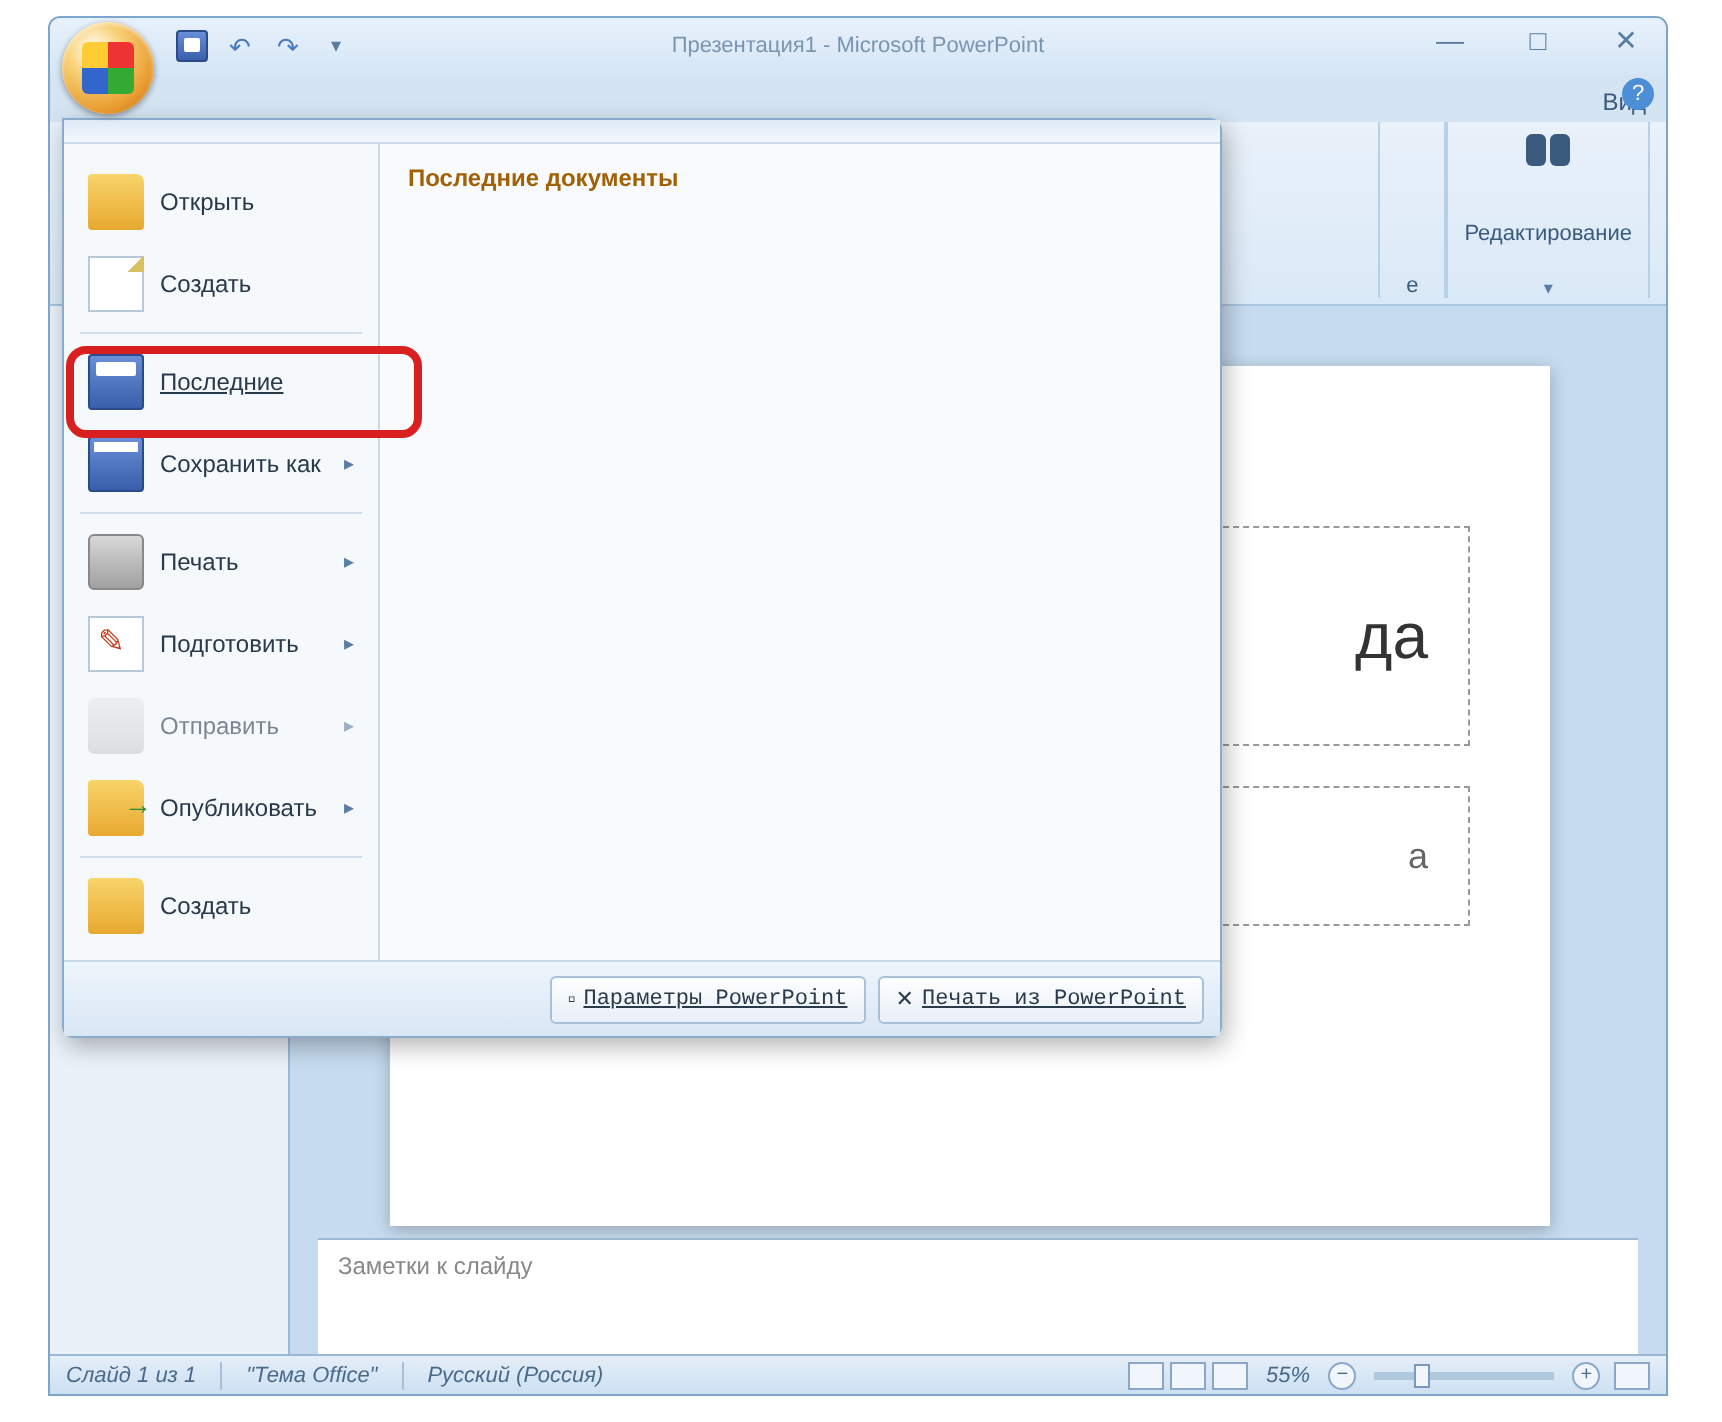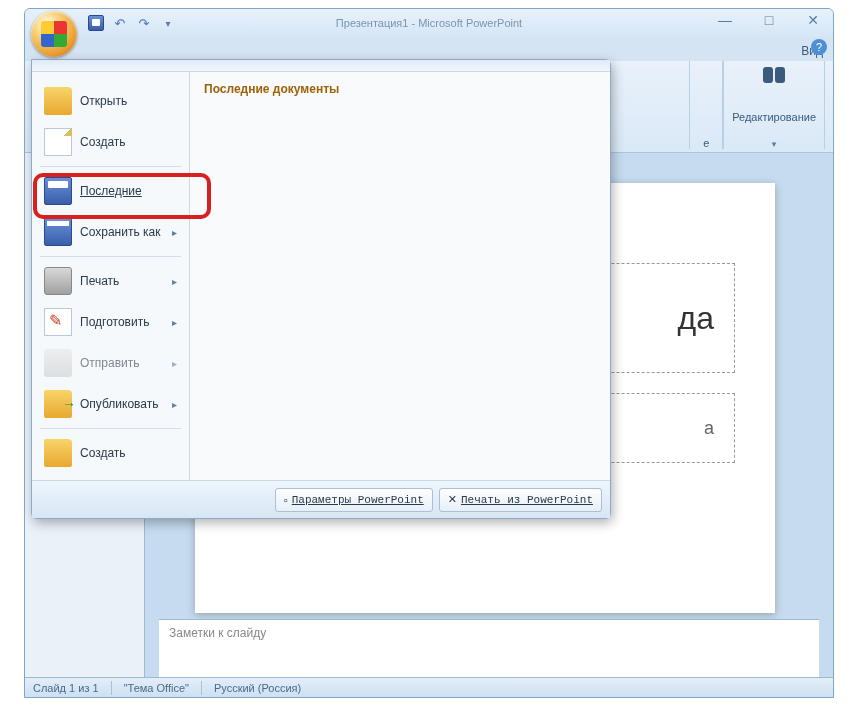--- a/index.html
+++ b/index.html
@@ -52,21 +52,21 @@
 .workspace { position: absolute; left: 0; top: 144px; right: 0; bottom: 20px; background: #c6dbef; display: flex; }
 .slide-panel-left { width: 120px; border-right: 1px solid #9bb8d4; background: #eaf1f9; }
 .slide-area { flex: 1; display: flex; flex-direction: column; }
 .slide-canvas { flex: 1; padding: 30px 0 0 50px; background: #c6dbef; }
 .slide { width: 580px; height: 430px; background: #fff; box-shadow: 0 2px 8px rgba(0,0,0,0.25); padding: 80px 40px; }
 .title-ph { border: 1px dashed #999; height: 110px; display: flex; align-items: center; justify-content: flex-end; padding: 0 20px; font-size: 32px; color: #333; margin-bottom: 20px; }
 .sub-ph { border: 1px dashed #999; height: 70px; display: flex; align-items: center; justify-content: flex-end; padding: 0 20px; font-size: 18px; color: #666; }
 .notes-area { height: 60px; background: #fff; border-top: 1px solid #9bb8d4; padding: 6px 10px; margin: 6px 14px 0 14px; font-size: 12px; color: #888; }
 
 
-.statusbar { position: absolute; left: 0; right: 0; bottom: 0; height: 20px; background: linear-gradient(#e4eef8, #cde0f2); border-top: 1px solid #9bb8d4; display: flex; align-items: center; font-size: 11px; color: #4a6a8a; padding: 0 8px; gap: 12px; }
+.statusbar { position: absolute; left: 0; right: 0; bottom: 0; height: 20px; background: linear-gradient(#e4eef8, #cde0f2); border-top: 1px solid #9bb8d4; display: flex; align-items: center; font-size: 11px; color: #4a6a8a; padding: 0 8px; gap: 12px; font-style: italic; }
 .statusbar .sep { width: 1px; height: 14px; background: #a9c0d6; }
 .statusbar .right { margin-left: auto; display: flex; align-items: center; gap: 3px; }
 .view-btn { width: 18px; height: 14px; border: 1px solid #8aa8c6; background: #f0f6fc; cursor: pointer; }
 .zoom-track { width: 90px; height: 4px; background: #b0c8de; position: relative; margin: 0 6px; }
 .zoom-thumb { position: absolute; width: 8px; height: 12px; background: #f0f6fc; border: 1px solid #7a9ab8; top: -4px; left: 20px; }
 .zoom-btn { width: 14px; height: 14px; border: 1px solid #8aa8c6; border-radius: 50%; background: #f0f6fc; display: flex; align-items: center; justify-content: center; font-size: 10px; cursor: pointer; }
 
 
 .i-save { background: linear-gradient(#6a8fd8, #3a5faa); border: 1px solid #2a4a8a; position: relative; border-radius: 2px; }
 .i-save::after { content: ""; position: absolute; left: 3px; right: 3px; top: 3px; height: 7px; background: #fff; border-radius: 1px; }
@@ -143,20 +143,32 @@
       <div class="notes-area">Заметки к слайду</div>
     </div>
   </div>
 
   <div class="statusbar">
     <span>Слайд 1 из 1</span>
     <span class="sep"></span>
     <span>"Тема Office"</span>
     <span class="sep"></span>
     <span>Русский (Россия)</span>
+    <div class="right">
+      <div class="view-btn"></div>
+      <div class="view-btn"></div>
+      <div class="view-btn"></div>
+      <span style="margin:0 6px">55%</span>
+      <div class="zoom-btn">−</div>
+      <div class="zoom-track">
+          <div class="zoom-thumb"></div>
+        </div>
+      <div class="zoom-btn">+</div>
+      <div class="view-btn" style="margin-left:4px"></div>
+    </div>
   </div>
 
   <div class="office-menu">
     <div class="menu-head"></div>
     <div class="menu-body">
       <div class="menu-left">
         <div class="menu-item">
           <div class="micon i-open"></div>
           <span class="mlabel">Открыть</span>
         </div>

